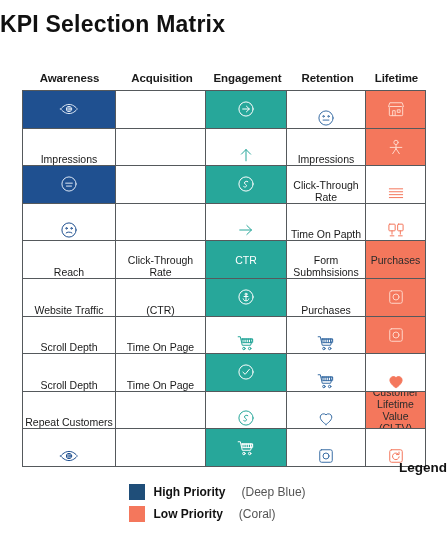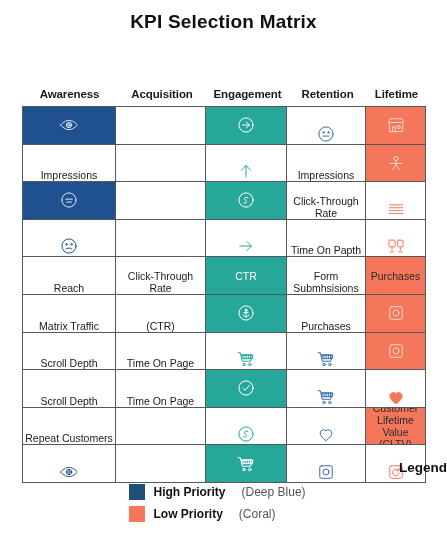--- a/index.html
+++ b/index.html
@@ -6,34 +6,33 @@
   body{
     width:447px;height:533px;
     background:#ffffff;
     font-family:"Liberation Sans", sans-serif;
     color:#1a1a1a;
     overflow:hidden;
   }
   .page{position:relative;width:447px;height:533px;box-sizing:border-box;}
 
   .title{
-    text-align:center;
-    font-size:19px;
+    text-align:left;
+    font-size:23px;
     font-weight:bold;
     letter-spacing:.2px;
     color:#111111;
     padding-top:12px;
     line-height:1.1;
   }
 
   .matrix{
     position:absolute;
     left:22px;top:66px;
     width:404px;
-    margin-top:16px;
   }
 
   .head-row{
     display:flex;
     height:24px;
     align-items:center;
   }
   .head-cell{
     font-size:11.5px;
     font-weight:bold;
@@ -292,21 +291,21 @@
           </div>
           <div class="cell w4 c-white">
             <span class="txt">Form Submhsisions</span>
           </div>
           <div class="cell w5 c-coral">
             <span class="txt">Purchases</span>
           </div>
         </div>
         <div class="row">
           <div class="cell w1 c-white">
-            <span class="txt">Matrix Traffic</span>
+            <span class="txt">Website Traffic</span>
           </div>
           <div class="cell w2 c-white">
             <span class="txt">(CTR)</span>
           </div>
           <div class="cell w3 c-teal">
             <span class="ic">
               <svg width="20" height="20" viewBox="0 0 24 24" fill="none" stroke="#ffffff" stroke-width="1.2" stroke-linecap="round" stroke-linejoin="round">
                 <circle cx="12" cy="12" r="8.5"></circle>
                 <circle cx="12" cy="8.6" r="1.2"></circle>
                 <path d="M12 9.9V16"></path>

